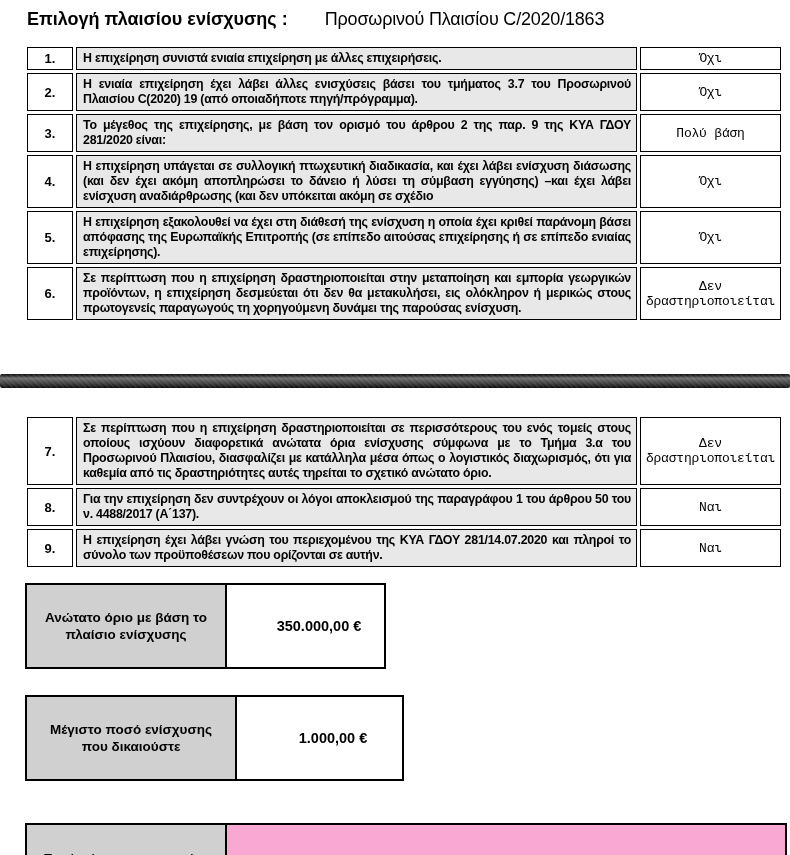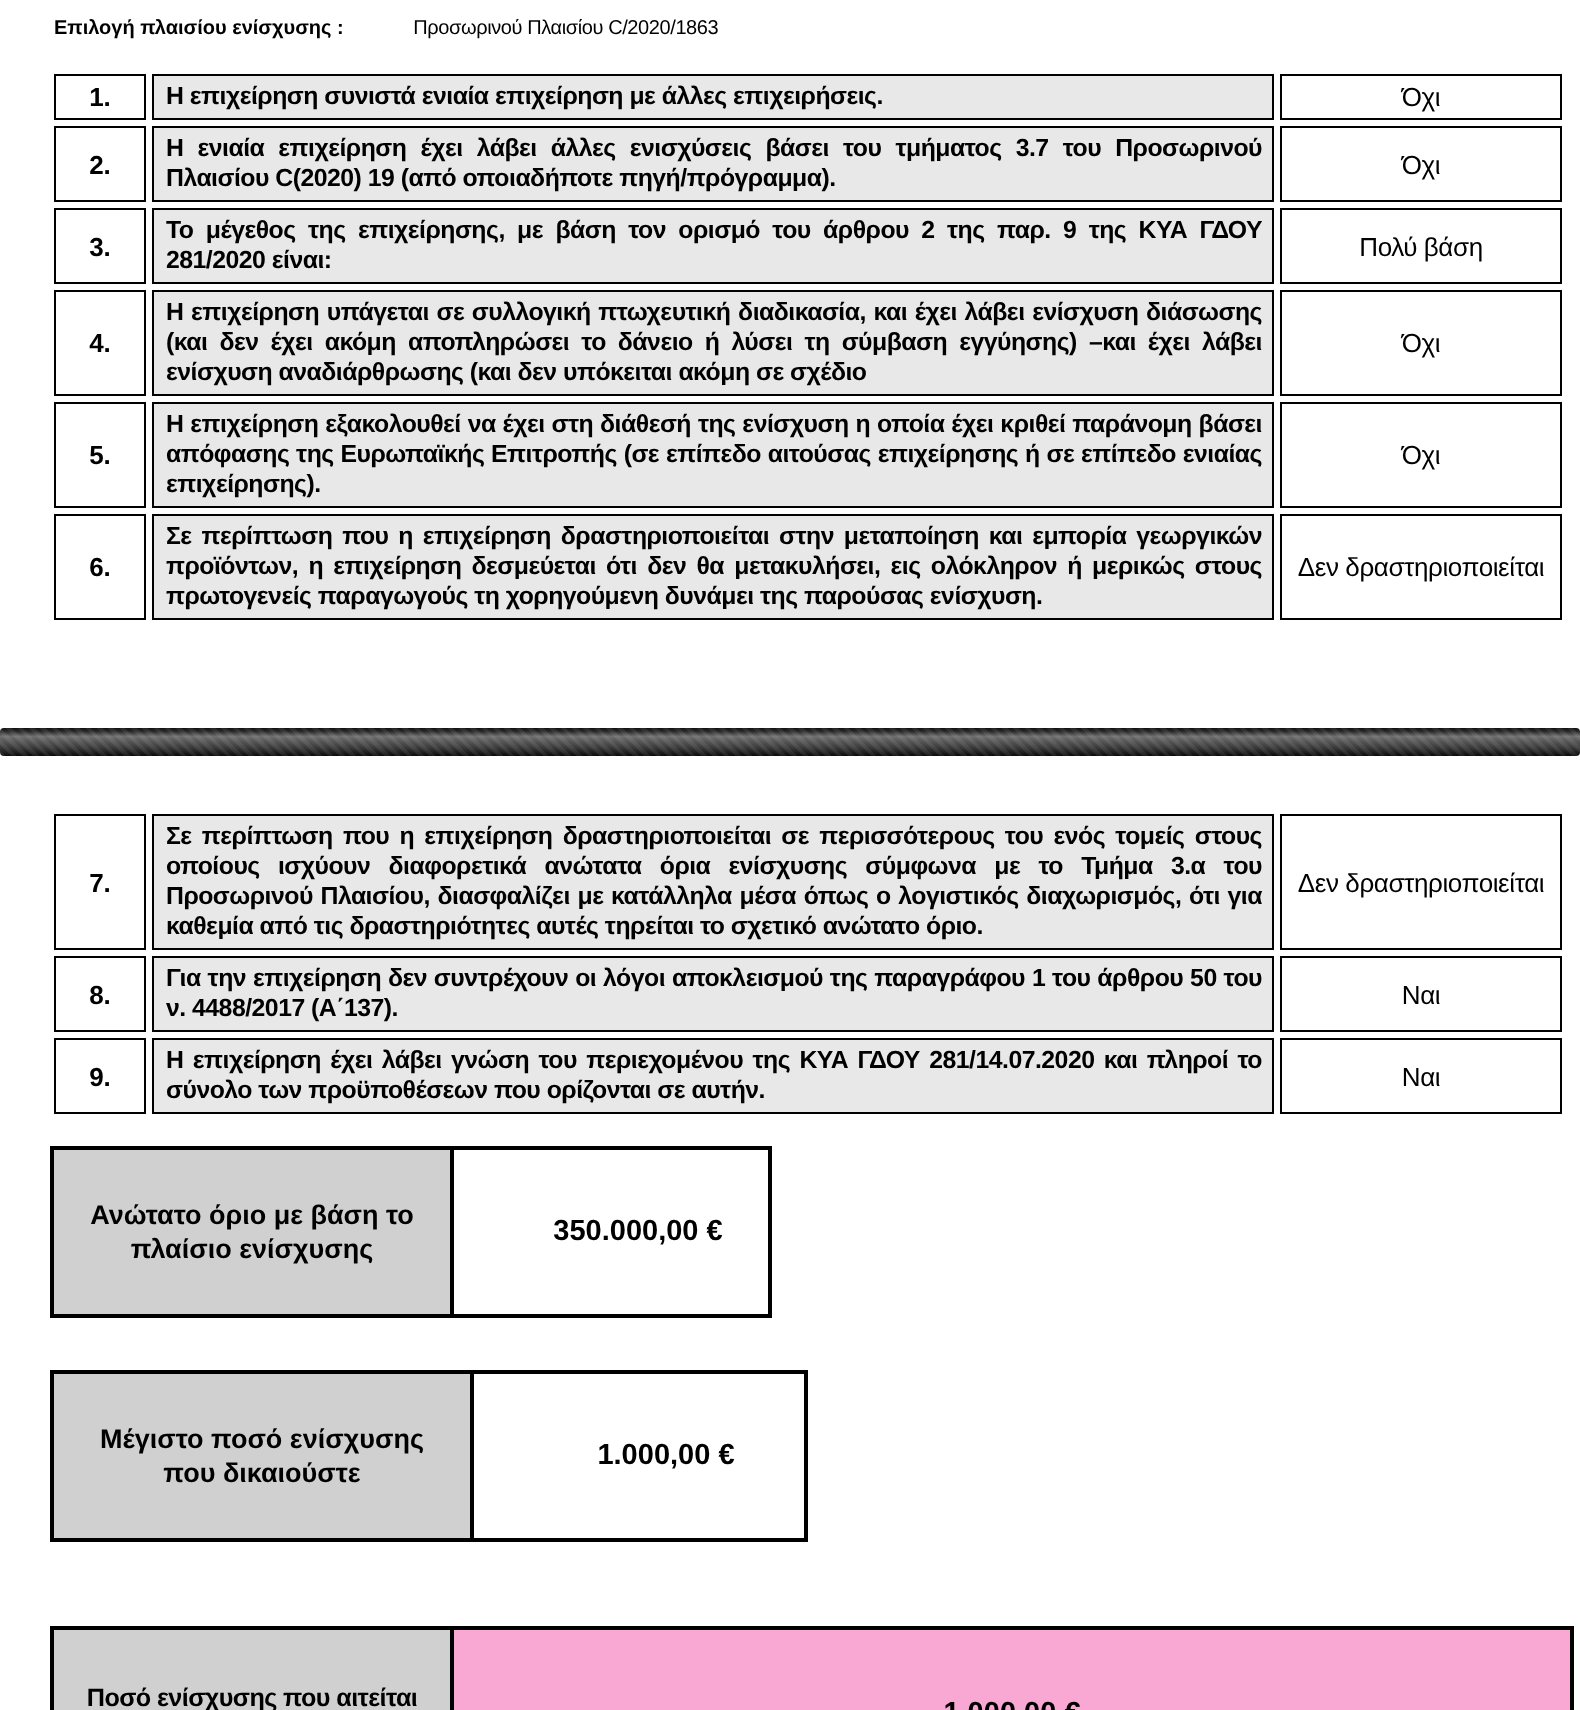--- a/index.html
+++ b/index.html
@@ -2,42 +2,42 @@
 <html lang="el"><head>
 <meta charset="utf-8">
 <style>
   html,body{margin:0;padding:0;background:#fff;}
   body{
     width:790px;height:855px;
     font-family:"Liberation Sans",sans-serif;
     color:#000;position:relative;overflow:hidden;
   }
   
-  .title-row{padding:9px 0 0 27px;font-size:10px;white-space:nowrap;}
+  .title-row{padding:9px 0 0 27px;font-size:18px;white-space:nowrap;}
   .title-label{font-weight:bold;}
   .title-value{margin-left:32px;font-weight:normal;letter-spacing:-0.2px;}
 
   
   table.criteria{
     border-collapse:separate;border-spacing:3px;
     margin-left:24px;width:741px;table-layout:fixed;
   }
   table.criteria td{border:1.6px solid #000;vertical-align:middle;}
   td.num{
     width:42px;text-align:center;font-weight:bold;font-size:13px;
     background:#fff;
   }
   td.desc{
     width:548px;background:#e8e8e8;
     font-weight:bold;font-size:12.4px;line-height:15px;
     text-align:justify;padding:3px 5px 3px 6px;letter-spacing:-0.25px;margin-top:44px;
   }
   td.answer{
     width:131px;text-align:center;font-weight:normal;font-size:13px;
-    letter-spacing:-0.2px;background:#fff;padding:2px 4px;line-height:15px;
+    letter-spacing:-0.2px;background:#fff;padding:2px 4px;line-height:15px;font-family:Liberation Mono, monospace;
   }
   #table1{margin-top:14px;}
   #table2{margin-top:26px;}
 
   
   .section-divider{
     width:790px;height:14px;margin-top:51px;border-radius:2px;
     background-image:
       repeating-linear-gradient(45deg, rgba(255,255,255,0.07) 0 2px, rgba(0,0,0,0) 2px 4px),
       linear-gradient(180deg,#111 0%,#2a2a2a 12%,#6f6f6f 30%,#565656 48%,#3d3d3d 68%,#222 86%,#0a0a0a 100%);

